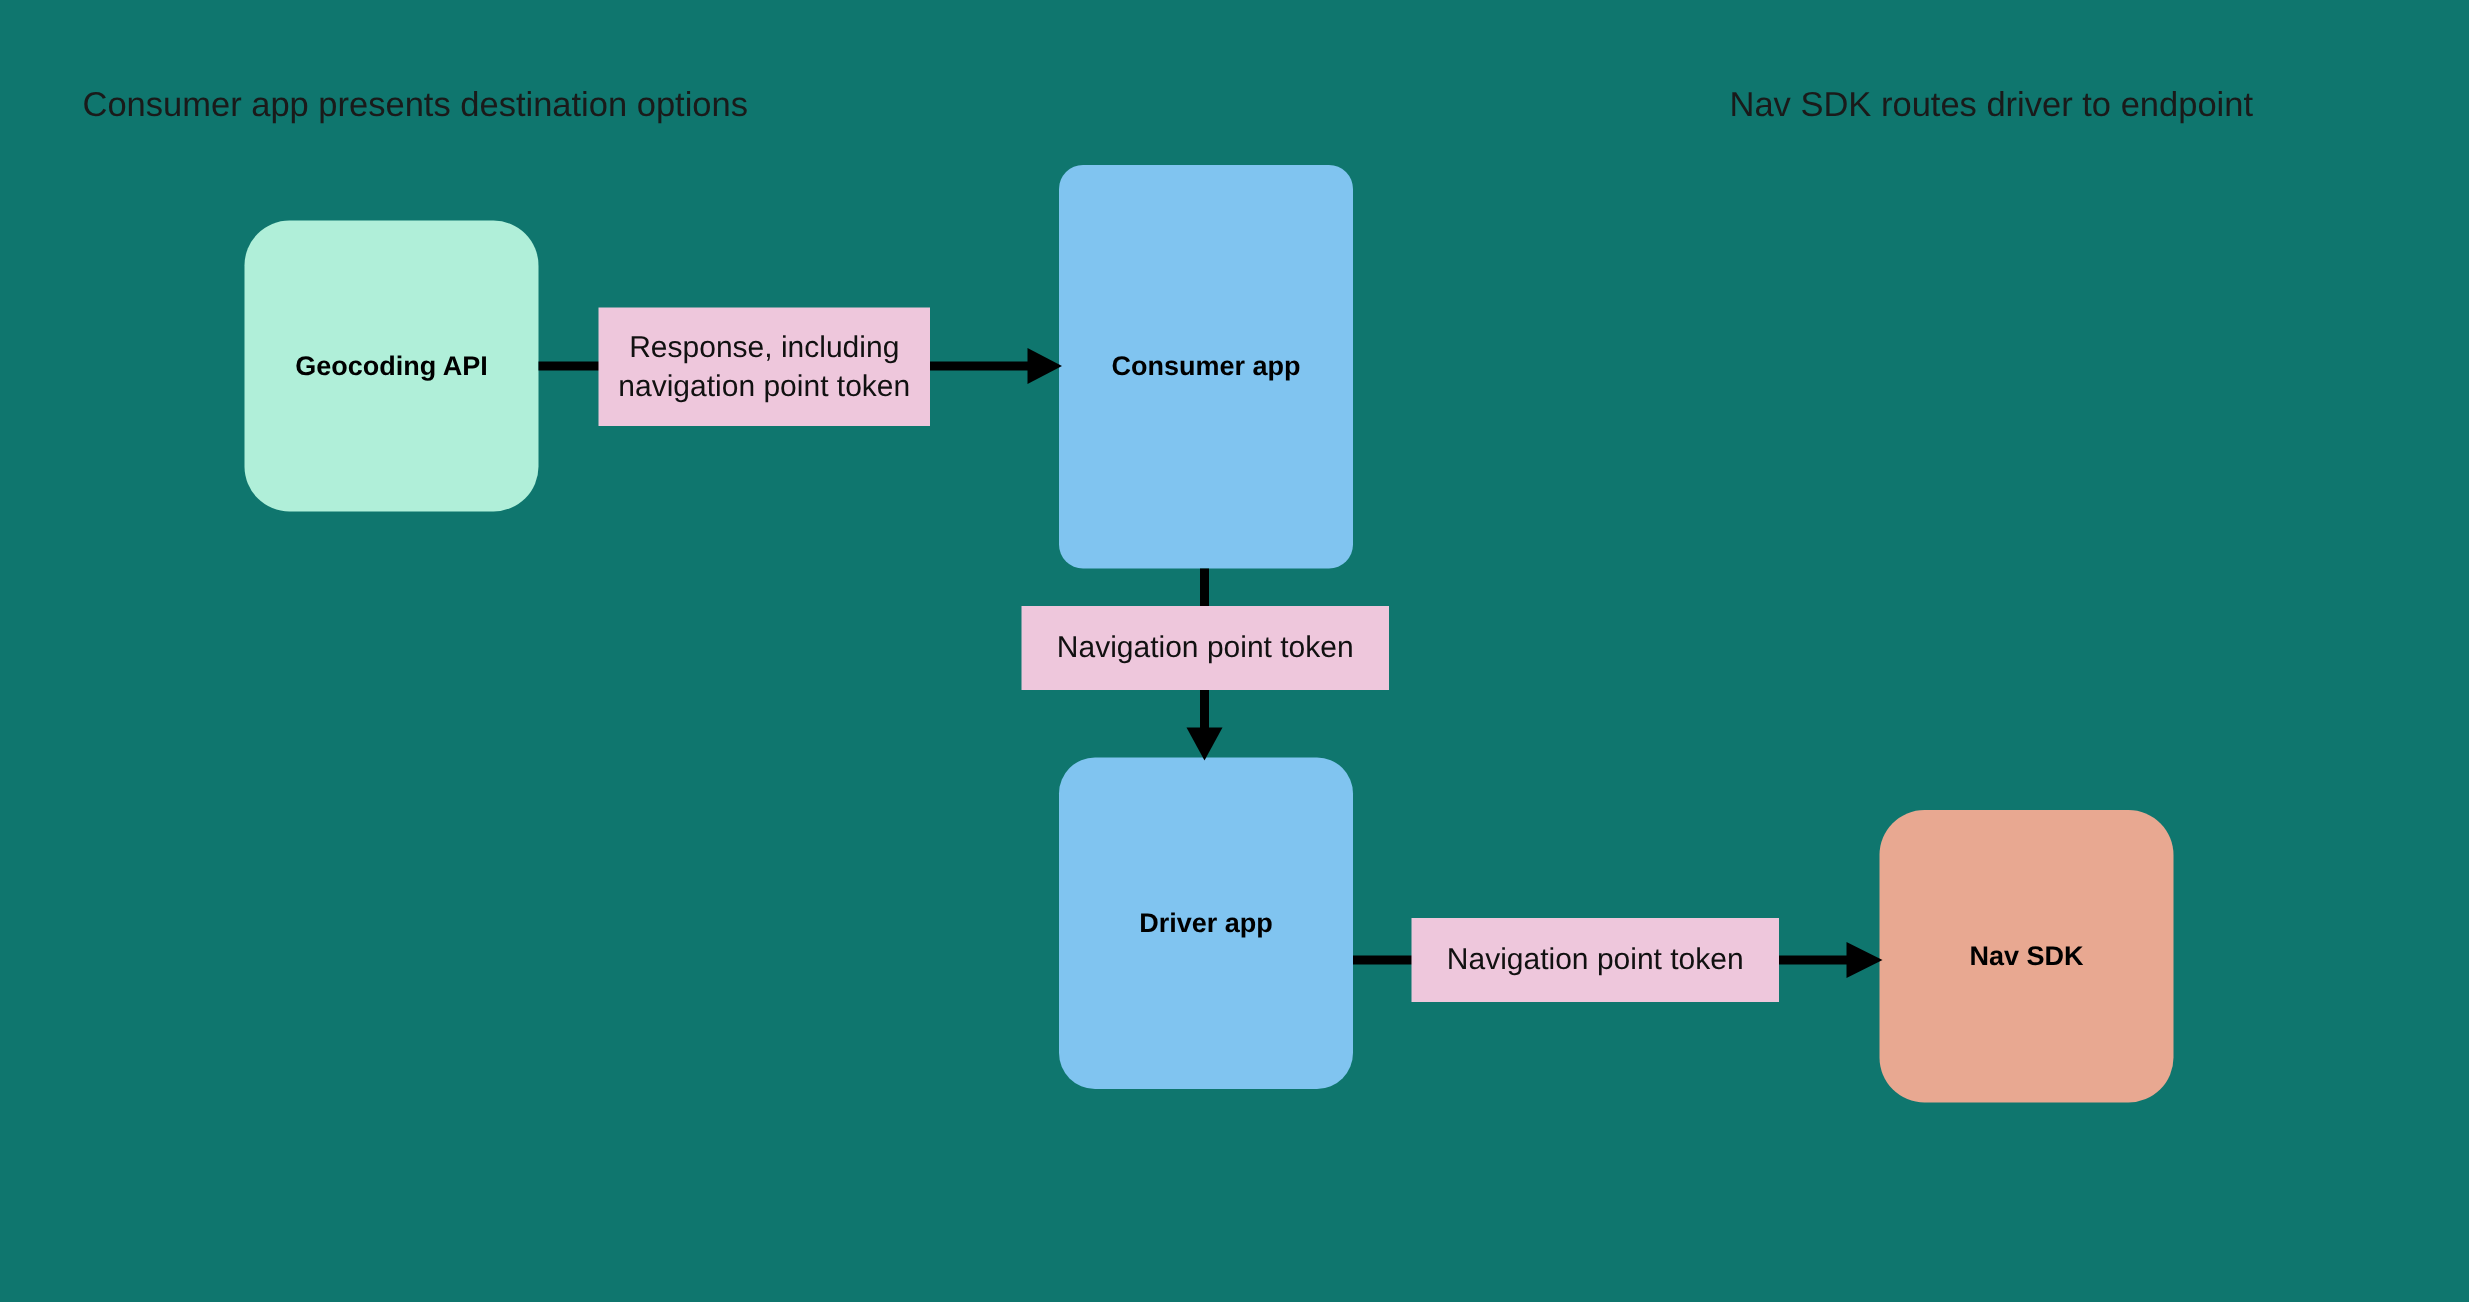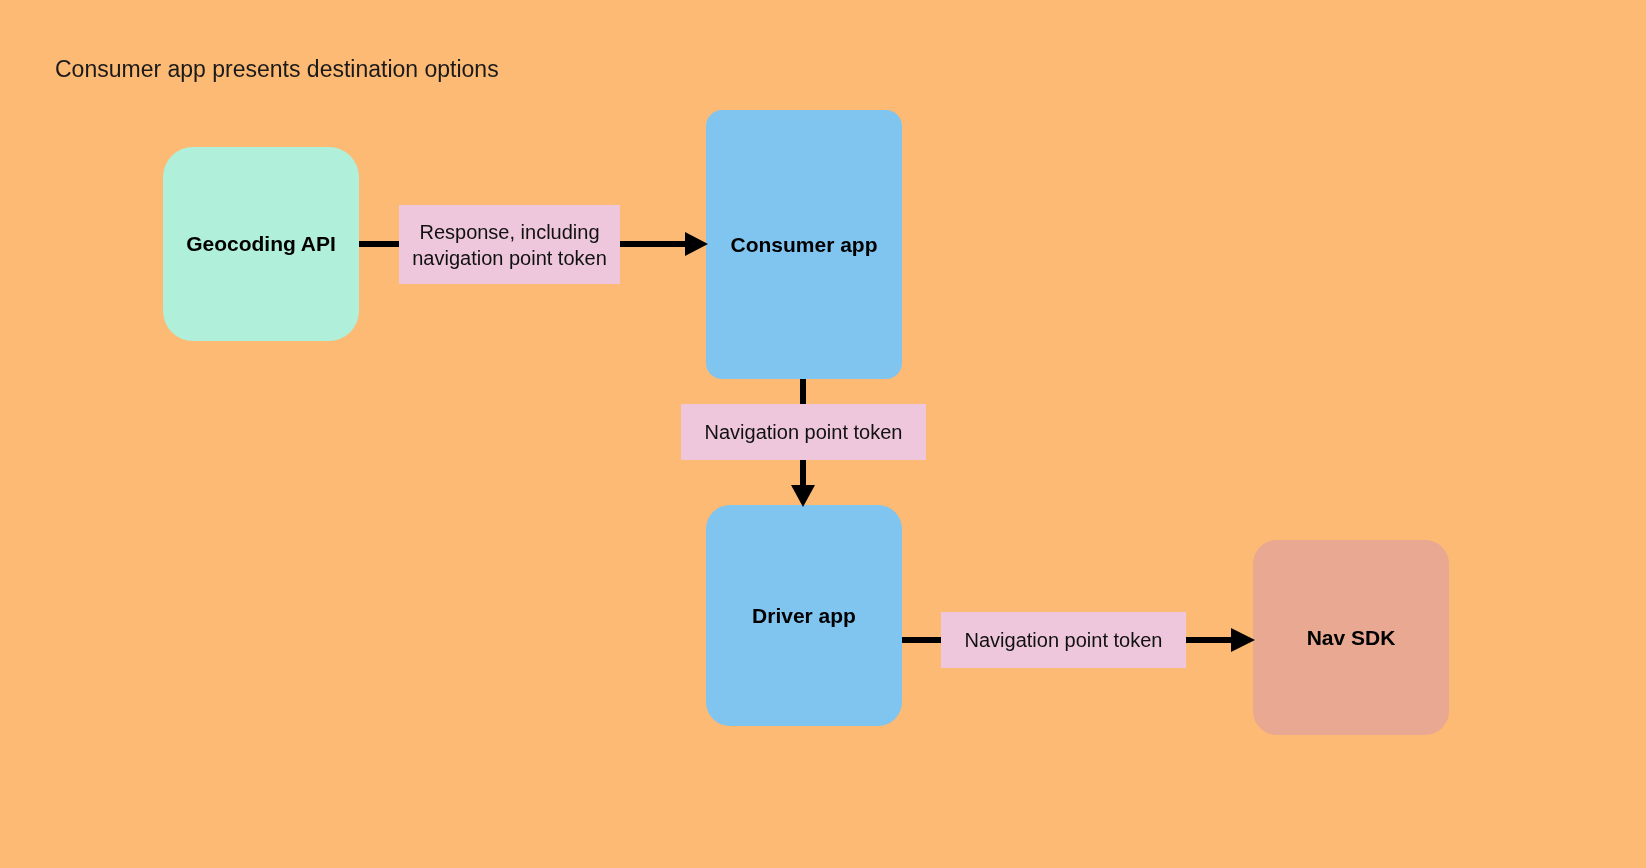--- a/index.html
+++ b/index.html
@@ -33,21 +33,21 @@
   #hdr-3 { left: 1153px; top: 55px; }
 
   
   .node {
     position: absolute;
     display: flex;
     align-items: center;
     justify-content: center;
     text-align: center;
     box-sizing: border-box;
-    font-size: 21px;
+    font-size: 18px;
     font-weight: bold;
     color: #000000;
     border-radius: 30px;
     padding: 4px 10px;
   }
   #node-geocoding {
     left: 163px; top: 147px;
     width: 196px; height: 194px;
     background: #b0efd9;
   }
@@ -102,23 +102,24 @@
   
   .edge {
     position: absolute;
     z-index: 2;
   }
   .edge svg { display: block; overflow: visible; }
 </style>
 </head>
 <body>
 
-<div id="canvas" style="background: #fdba74;">
+<div id="canvas" style="background: #0f766e;">
 
   <div id="hdr-1" class="col-header">Consumer app presents destination options</div>
+  <div id="hdr-3" class="col-header">Nav SDK routes driver to endpoint</div>
 
   <div class="edge" id="edge-geo-consumer" style="left:359px; top:228px; width:349px; height:32px;">
     <svg width="349" height="32" viewBox="0 0 349 32" aria-hidden="true">
       <line x1="0" y1="16" x2="330" y2="16" stroke="#000000" stroke-width="6"></line>
       <polygon points="326,4 349,16 326,28" fill="#000000"></polygon>
     </svg>
   </div>
 
   <div class="edge" id="edge-consumer-driver" style="left:787px; top:379px; width:32px; height:128px;">
     <svg width="32" height="128" viewBox="0 0 32 128" aria-hidden="true">
@@ -139,21 +140,21 @@
   </div>
 
   <div id="node-consumer" class="node" style="background: rgb(128, 196, 240);">
     <span>Consumer app</span>
   </div>
 
   <div id="node-driver" class="node" style="background: rgb(128, 196, 240);">
     <span>Driver app</span>
   </div>
 
-  <div id="node-navsdk" class="node" style="background: rgb(232, 168, 145); border-radius: 24px;">
+  <div id="node-navsdk" class="node" style="background: rgb(232, 168, 145);">
     <span>Nav SDK</span>
   </div>
 
   <div id="label-response" class="edge-label" style="background: rgb(238, 199, 220);">
     <span>Response, including navigation point token</span>
   </div>
 
   <div id="label-navtoken-1" class="edge-label" style="background: rgb(238, 199, 220);">
     <span>Navigation point token</span>
   </div>

